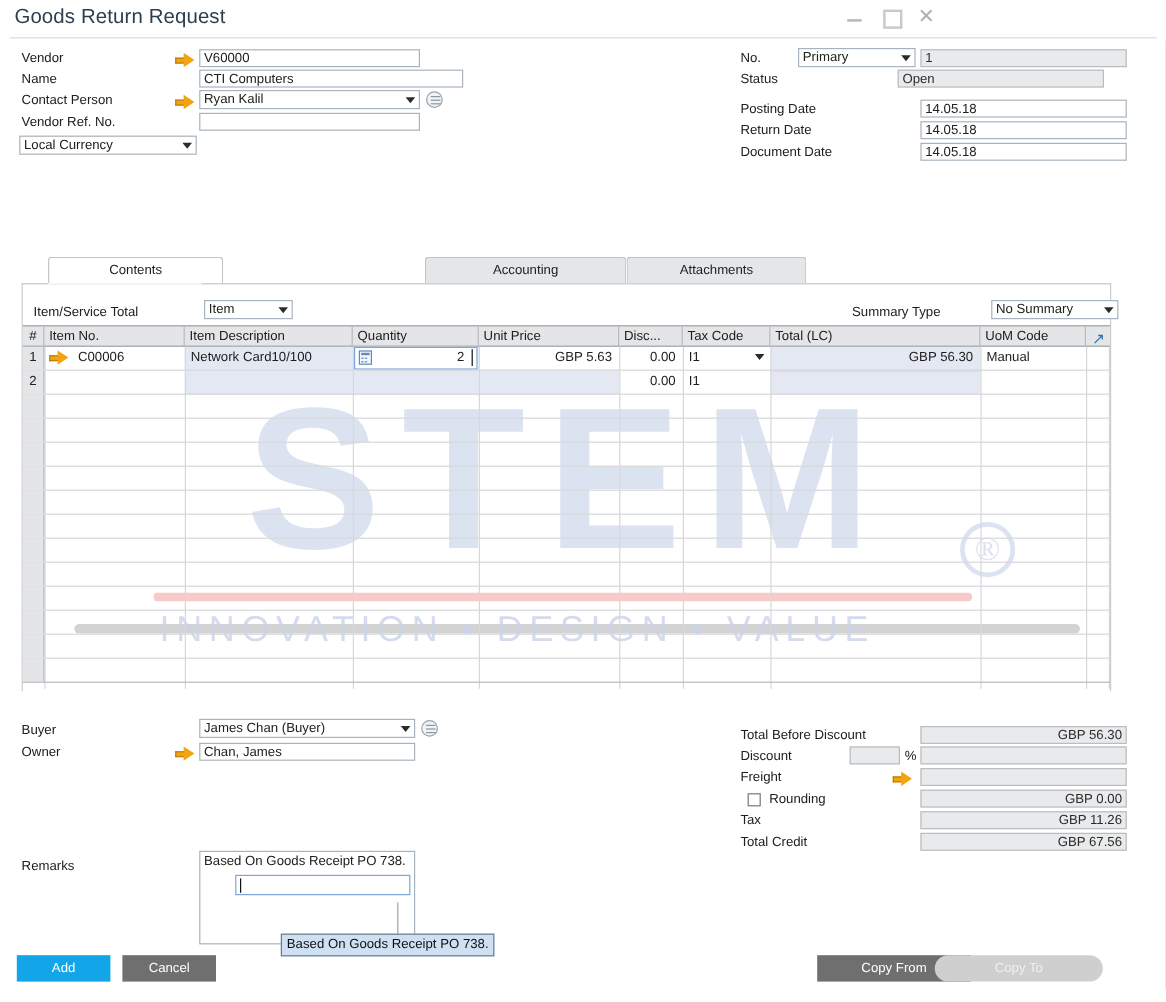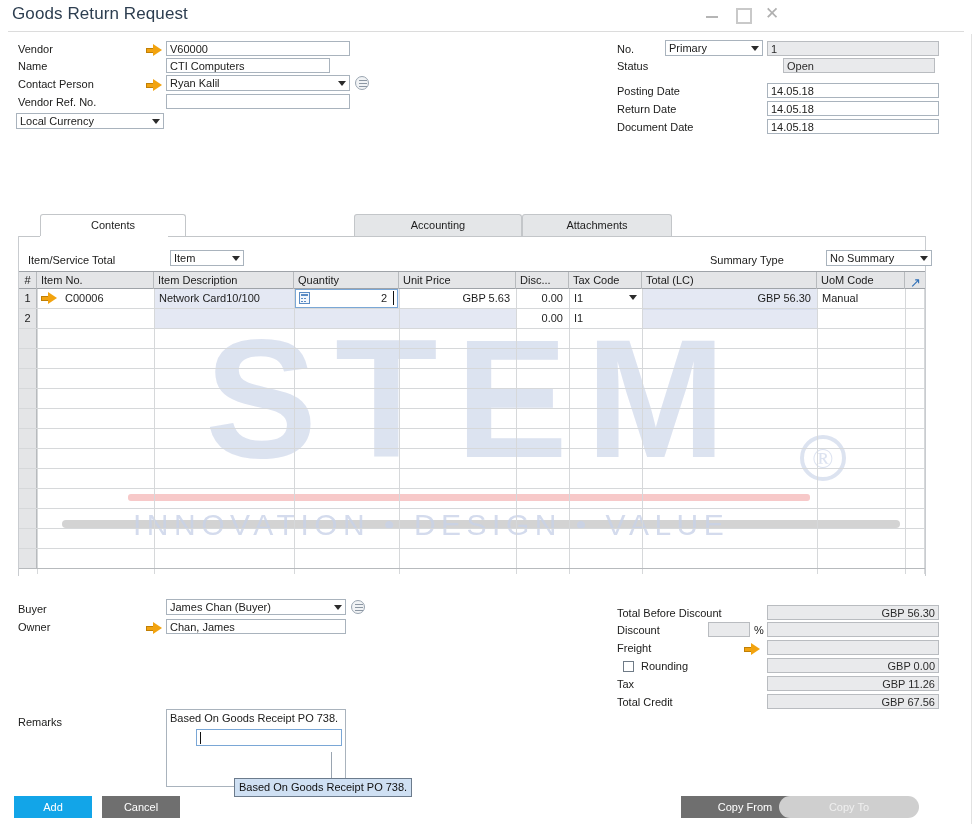--- a/index.html
+++ b/index.html
@@ -167,21 +167,21 @@
   <div class="titlebar-rule"></div>
 
   <div class="lbl" style="left:18px; top:43px;">Vendor</div>
   <div class="arrow" style="left:146px; top:44px;">
       <span class="shaft"></span>
       <span class="head"></span>
     </div>
   <div class="fld" style="left:166px; top:41px; width:184px;">V60000</div>
 
   <div class="lbl" style="left:18px; top:60px;">Name</div>
-  <div class="fld" style="left:166px; top:58px; width:164px;">CTI Computers</div>
+  <div class="fld" style="left:166px; top:58px; width:220px;">CTI Computers</div>
 
   <div class="lbl" style="left:18px; top:78px;">Contact Person</div>
   <div class="arrow" style="left:146px; top:79px;">
       <span class="shaft"></span>
       <span class="head"></span>
     </div>
   <div class="sel" style="left:166px; top:75px; width:184px;">
     <span>Ryan Kalil</span>
     <span class="caret"></span>
   </div>
@@ -200,21 +200,21 @@
   </div>
 
   <div class="lbl" style="left:617px; top:43px;">No.</div>
   <div class="sel" style="left:665px; top:40px; width:98px;">
     <span>Primary</span>
     <span class="caret"></span>
   </div>
   <div class="fld ro" style="left:767px; top:41px; width:172px;">1</div>
 
   <div class="lbl" style="left:617px; top:60px;">Status</div>
-  <div class="fld ro" style="left:783px; top:58px; width:152px;">Open</div>
+  <div class="fld ro" style="left:748px; top:58px; width:172px;">Open</div>
 
   <div class="lbl" style="left:617px; top:85px;">Posting Date</div>
   <div class="fld" style="left:767px; top:83px; width:172px;">14.05.18</div>
 
   <div class="lbl" style="left:617px; top:103px;">Return Date</div>
   <div class="fld" style="left:767px; top:101px; width:172px;">14.05.18</div>
 
   <div class="lbl" style="left:617px; top:121px;">Document Date</div>
   <div class="fld" style="left:767px; top:119px; width:172px;">14.05.18</div>
 

